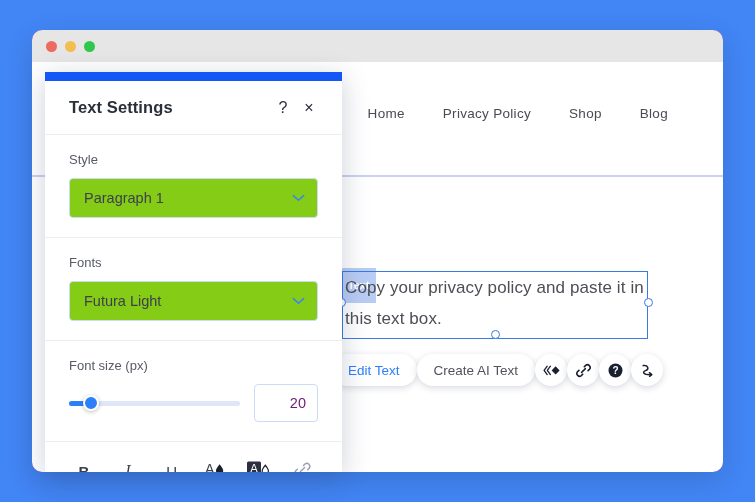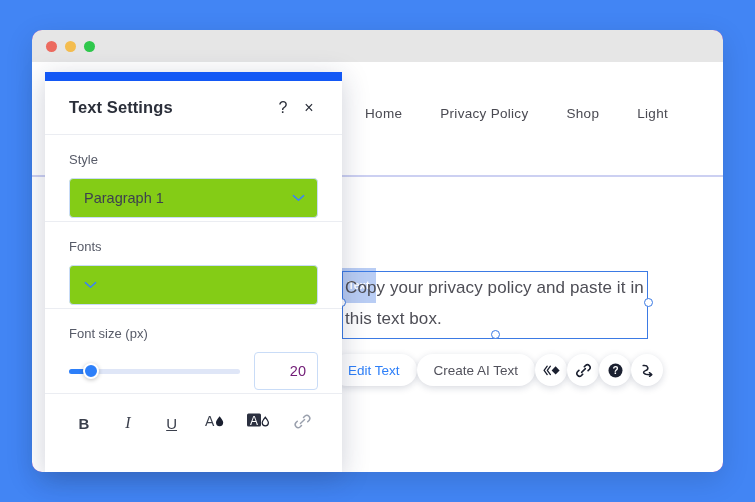--- a/index.html
+++ b/index.html
@@ -203,21 +203,21 @@
     width: 26px;
     height: 26px;
     display: flex;
     align-items: center;
     justify-content: center;
     color: #2b2f3a;
     cursor: pointer;
     font-size: 16px;
   }
   .panel-section {
-    padding: 17px 24px 3px 24px;
+    padding: 17px 24px 19px 24px;
     border-bottom: 1px solid #ebedf2;
   }
   .field-label {
     font-size: 13px;
     color: #575b68;
     margin-bottom: 11px;
     font-weight: 400;
   }
   .select-box {
     height: 38px;
@@ -329,21 +329,21 @@
       <div class="dot green"></div>
     </div>
   </div>
 
   <div id="page-canvas">
 
     <div id="site-nav">
       <span>Home</span>
       <span>Privacy Policy</span>
       <span>Shop</span>
-      <span>Light</span>
+      <span>Blog</span>
     </div>
     <div id="nav-divider"></div>
 
     <div id="text-element-wrap">
       <div id="text-type-badge">Text</div>
       <div id="text-box">
         <div id="text-box-content">Copy your privacy policy and paste it in this text box.</div>
       </div>
       <div class="handle left"></div>
       <div class="handle right"></div>
@@ -416,20 +416,21 @@
         <svg width="13" height="8" viewBox="0 0 13 8">
             <path d="M1.4 1.6 L6.5 6.3 L11.6 1.6" fill="none" stroke="#3b82f6" stroke-width="1.5" stroke-linecap="round" stroke-linejoin="round"></path>
           </svg>
       </div>
     </div>
   </div>
 
   <div class="panel-section">
     <div class="field-label">Fonts</div>
     <div class="select-box">
+      <div class="select-value">Futura Light</div>
       <div class="chev">
         <svg width="13" height="8" viewBox="0 0 13 8">
             <path d="M1.4 1.6 L6.5 6.3 L11.6 1.6" fill="none" stroke="#3b82f6" stroke-width="1.5" stroke-linecap="round" stroke-linejoin="round"></path>
           </svg>
       </div>
     </div>
   </div>
 
   <div class="panel-section">
     <div class="field-label">Font size (px)</div>

